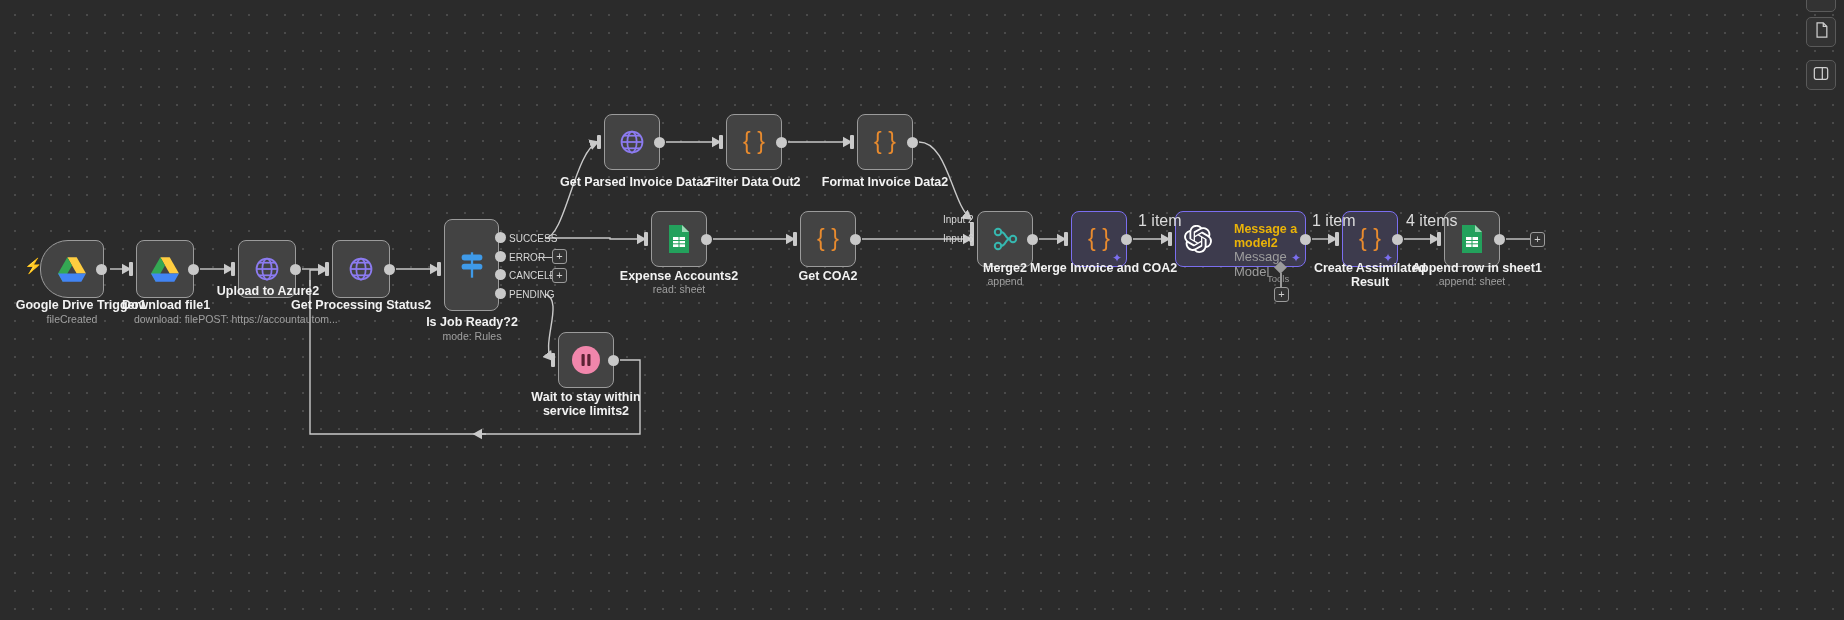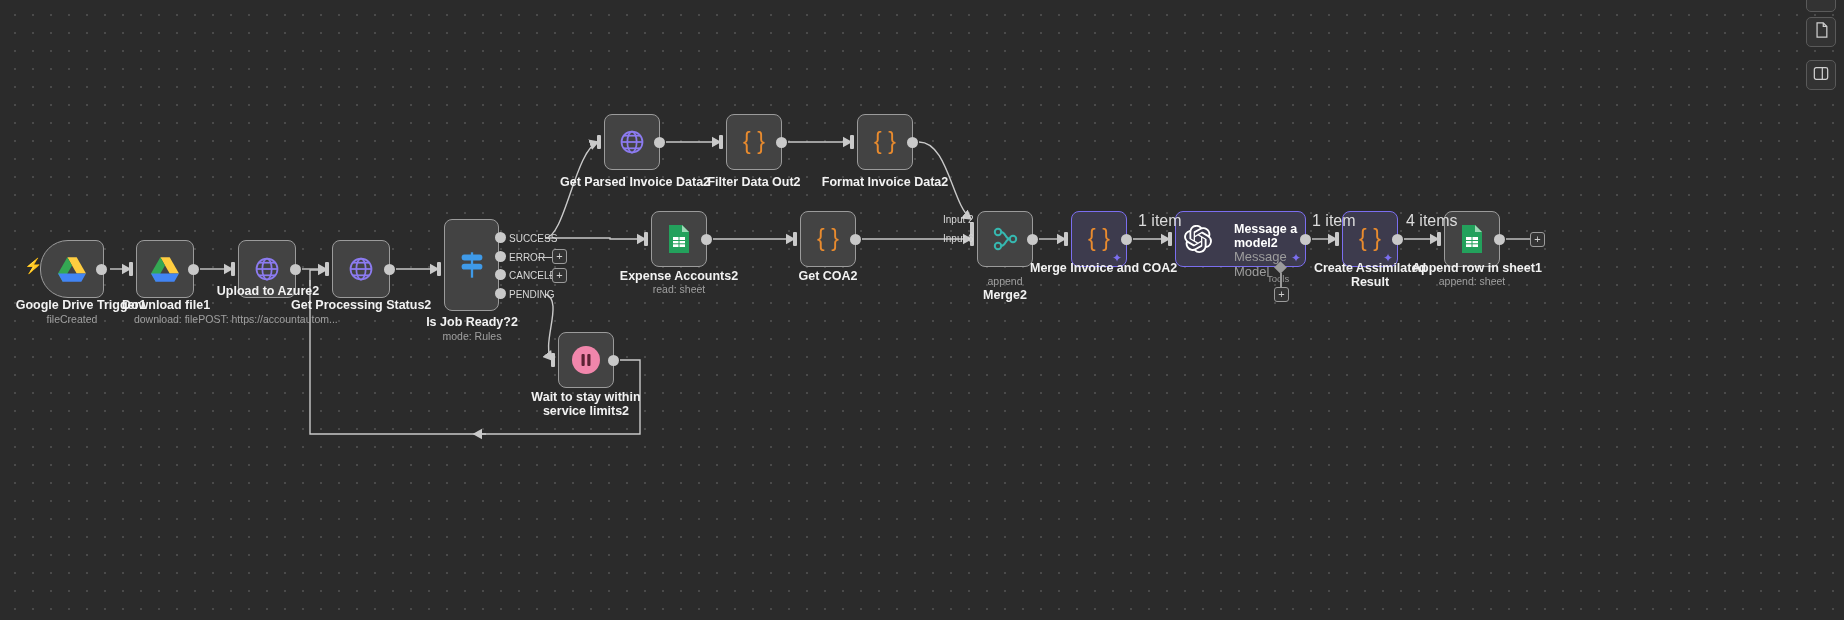--- a/index.html
+++ b/index.html
@@ -77,21 +77,21 @@
   .tr-btn {
     position: absolute; width: 30px; height: 30px;
     border: 1px solid #5a5a5a; border-radius: 5px; background: #333333;
     display: flex; align-items: center; justify-content: center;
   }
 
   .bolt { position: absolute; color: #e8685a; font-size: 15px; line-height: 15px; }
 
   
   .icon-wrap { display:flex; align-items:center; justify-content:center; width:100%; height:100%; }
-  .ai-title { position:absolute; color:#ffffff; font-size:12.5px; font-weight:bold; line-height:14px; }
+  .ai-title { position:absolute; color:#eab308; font-size:12.5px; font-weight:bold; line-height:14px; }
   .ai-sub { position:absolute; color:#9d9d9d; font-size:13px; }
   .spark { position:absolute; color:#7b6ef0; font-size:12px; }
 </style>
 </head>
 <body>
 
 <div id="canvas">
 
   <svg id="edges">
     <defs>
@@ -321,21 +321,21 @@
         <path d="M11 8 C16 8 15 15 19.8 15"></path>
         <path d="M11 22 C16 22 15 15 19.8 15"></path>
       </svg>
     </span>
   </div>
   <div class="inbar" style="left:970px; top:222px;"></div>
   <div class="outlabel" style="left:943px; top:214px;">Input 2</div>
   <div class="inbar" style="left:970px; top:232px;"></div>
   <div class="outlabel" style="left:943px; top:233px;">Input 6</div>
   <div class="port" style="left:1027px; top:234px;"></div>
-  <div class="nlabel" style="left:945px; top:261px; width:120px;margin-top:27px;">Merge2</div>
+  <div class="nlabel" style="left:945px; top:261px; width:120px;">Merge2</div>
   <div class="nsub" style="left:945px; top:275px; width:120px;">append</div>
 
   <div class="node ai" style="left:1071px; top:211px; width:56px; height:56px;">
     <span class="icon-wrap">
       <svg width="30" height="28" viewBox="0 0 30 28">
         <text x="15" y="21" font-family="Liberation Sans, sans-serif" font-size="23" fill="#e98b2e" text-anchor="middle">{ }</text>
       </svg>
     </span>
     <span class="spark" style="right:4px; bottom:1px;">✦</span>
   </div>

